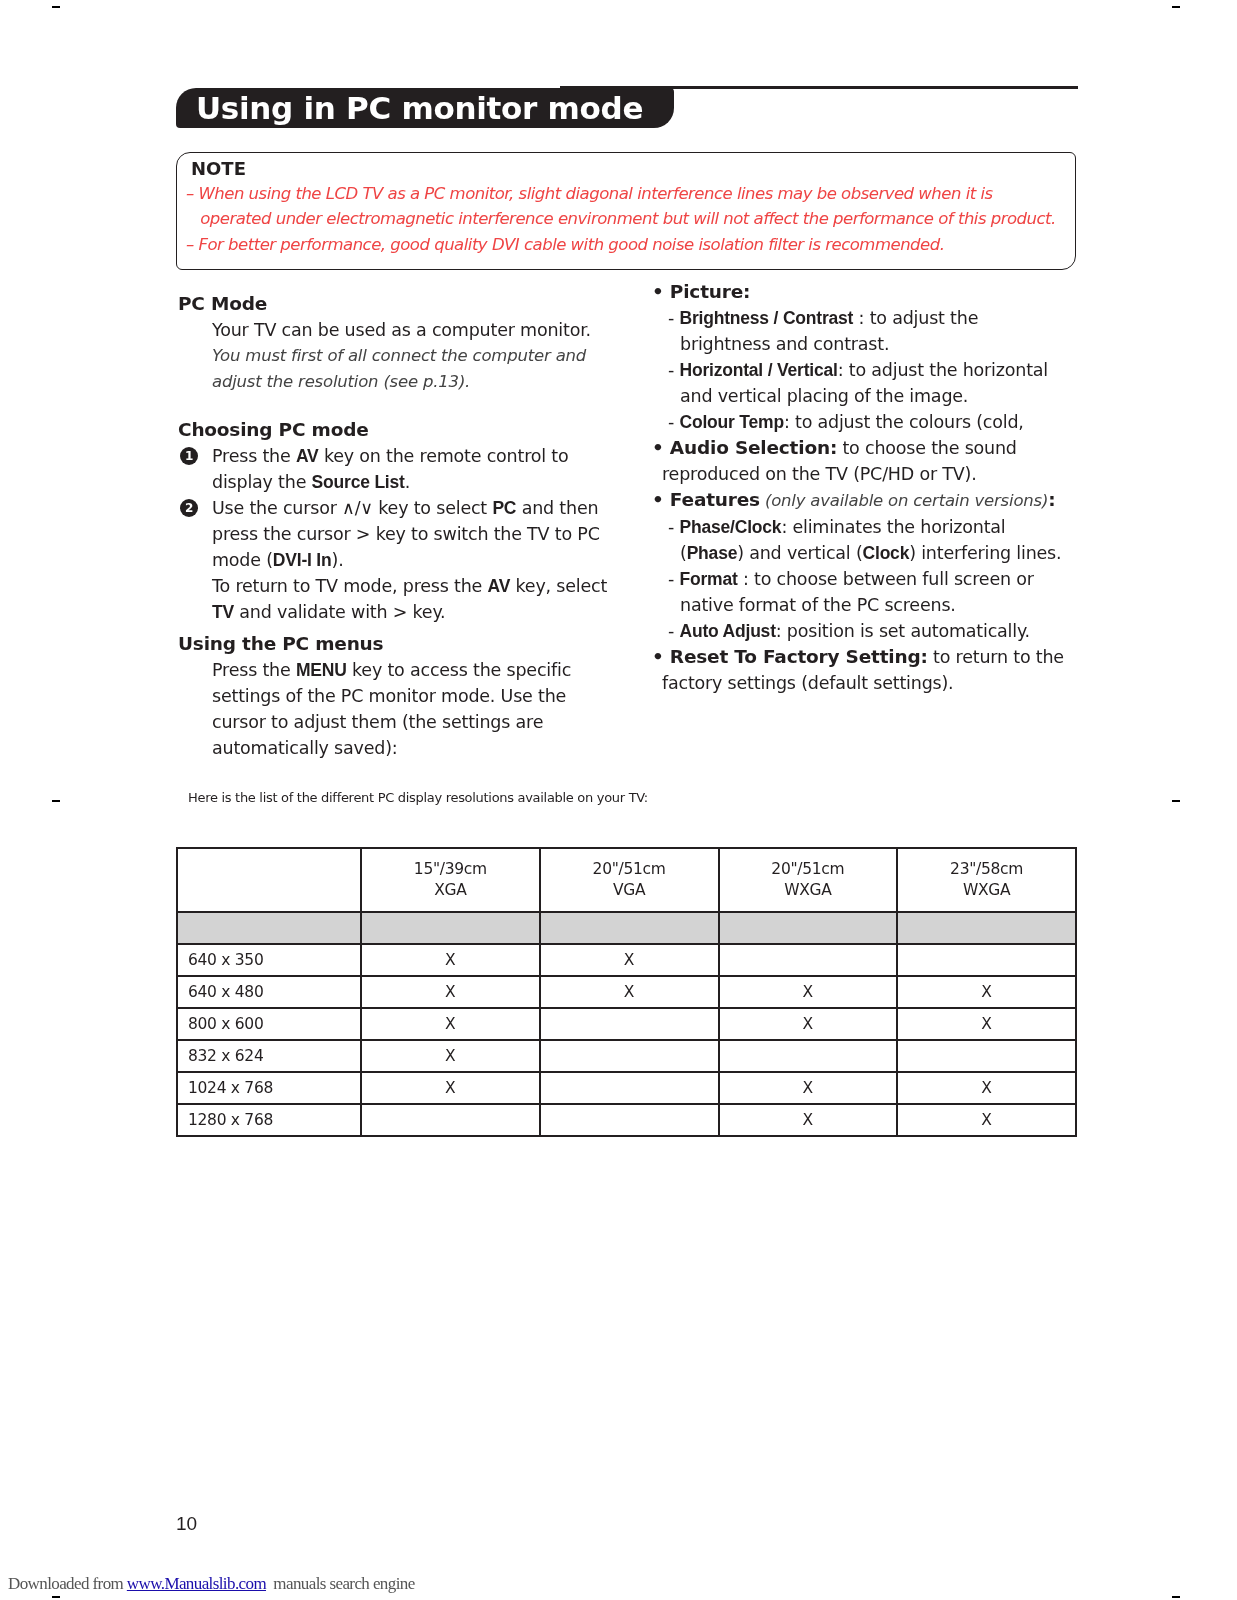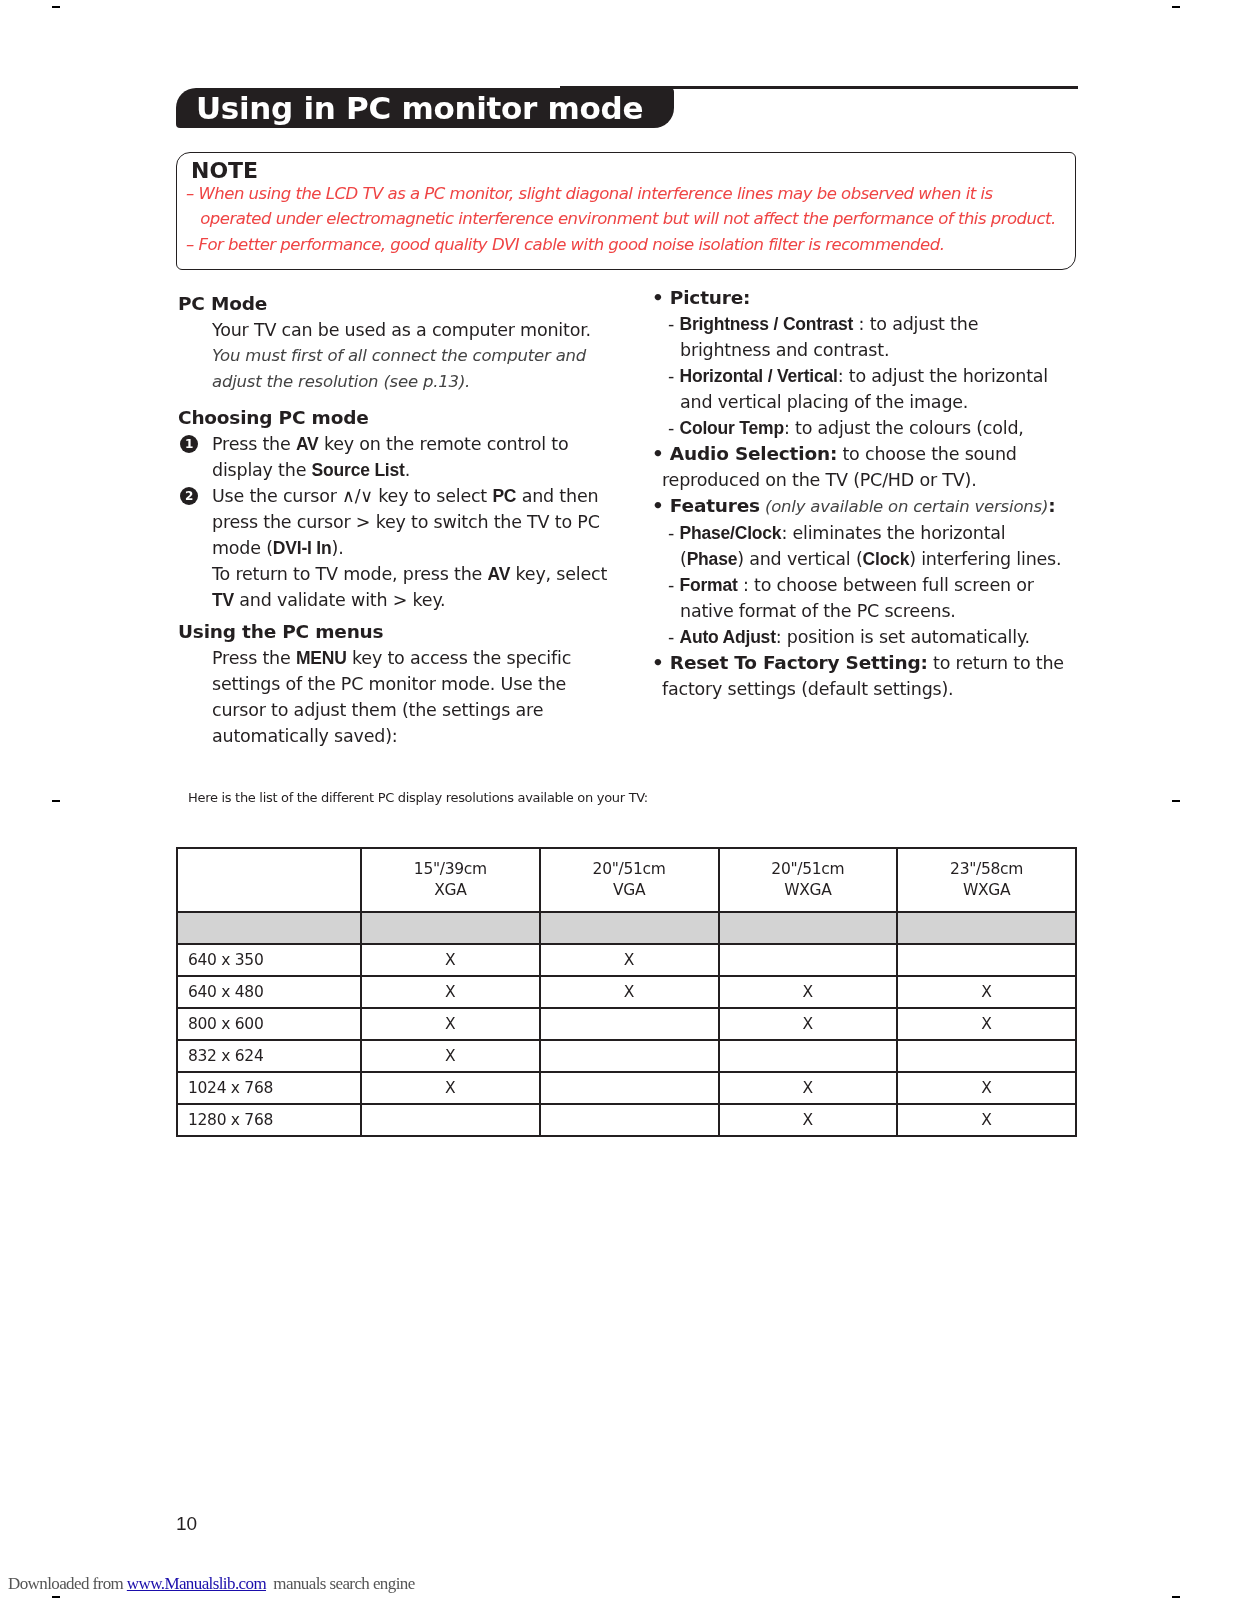--- a/index.html
+++ b/index.html
@@ -6,21 +6,21 @@
   body { width: 1237px; height: 1600px; position: relative; overflow: hidden;
          font-family: "DejaVu Sans", sans-serif; color: #231f20; }
   .crop { position: absolute; width: 8px; height: 2px; background: #000; }
   .title-rule { position: absolute; left: 560px; top: 86px; width: 518px; height: 3px; background: #231f20; }
   .title-pill { position: absolute; left: 176px; top: 88px; width: 498px; height: 40px;
                 background: #231f20; border-radius: 20px 4px 20px 4px; }
   .title-text { position: absolute; left: 196px; top: 88px; height: 40px; line-height: 40px;
                 color: #fff; font-weight: bold; font-size: 31px; letter-spacing: -0.3px; }
   .note-box { position: absolute; left: 176px; top: 152px; width: 900px; height: 118px;
               border: 1.5px solid #231f20; border-radius: 14px 6px 14px 6px; box-sizing: border-box; }
-  .note-title { position: absolute; left: 191px; top: 158px; font-weight: bold; font-size: 22px; }
+  .note-title { position: absolute; left: 191px; top: 158px; font-weight: bold; font-size: 18px; }
   .note-line { position: absolute; left: 186px; font-style: italic; font-size: 16.5px;
                font-family: "DejaVu Sans", sans-serif; color: #ef4444; letter-spacing: -0.5px; font-weight: 300; }
   .col { position: absolute; font-size: 17.5px; line-height: 26px; letter-spacing: -0.2px; }
   .h { font-weight: bold; font-size: 18.5px; }
   .indent { padding-left: 34px; }
   .ital { font-style: italic; color: #444; font-size: 16.5px; }
   .b { font-weight: bold; font-family: "Liberation Sans", sans-serif; font-size: 17.5px; }
   .step { position: relative; padding-left: 34px; }
   .step-num { position: absolute; left: 2px; top: 4px; width: 18px; height: 18px; border-radius: 50%;
               background: #231f20; color: #fff; font-size: 12px; line-height: 18px; text-align: center; font-weight: bold; }
@@ -58,40 +58,40 @@
 <div class="note-title">NOTE</div>
 <div class="note-line" style="top:184px;white-space:pre;">– When using the LCD TV as a PC monitor, slight diagonal interference lines may be observed when it is</div>
 <div class="note-line" style="top:209px;white-space:pre;">   operated under electromagnetic interference environment but will not affect the performance of this product.</div>
 <div class="note-line" style="top:235px;white-space:pre;">– For better performance, good quality DVI cable with good noise isolation filter is recommended.</div>
 
 <div class="col" style="left:178px;top:291px;width:440px;">
   <div class="h">PC Mode</div>
   <div class="indent">Your TV can be used as a computer monitor.</div>
   <div class="indent ital" style="padding-right:20px;">You must first of all connect the computer and adjust the resolution (see p.13).</div>
 
-  <div class="h" style="margin-top:10px;">Choosing PC mode</div>
+  <div class="h" style="margin-top:22px;">Choosing PC mode</div>
   <div class="step">
     <span class="step-num">1</span>
     <span>Press the </span><span class="b">AV</span><span> key on the remote control to display the </span><span class="b">Source List</span><span>.</span>
   </div>
   <div class="step">
     <span class="step-num">2</span>
     <span>Use the cursor ∧/∨ key to select </span><span class="b">PC</span><span> and then press the cursor &gt; key to switch the TV to PC mode (</span><span class="b">DVI-I In</span><span>).</span>
   </div>
   <div class="indent">
     <span>To return to TV mode, press the </span><span class="b">AV</span><span> key, select </span><span class="b">TV</span><span> and validate with &gt; key.</span>
   </div>
 
   <div class="h" style="margin-top:6px;">Using the PC menus</div>
   <div class="indent">
     <span>Press the </span><span class="b">MENU</span><span> key to access the specific settings of the PC monitor mode. Use the cursor to adjust them (the settings are automatically saved):</span>
   </div>
 </div>
 
-<div class="col" style="left:652px;top:285px;width:440px;">
+<div class="col" style="left:652px;top:279px;width:440px;">
   <div class="h">• Picture:</div>
   <div class="r-sub">- <span class="b">Brightness / Contrast</span><span> : to adjust the</span><span class="cont">brightness and contrast.</span></div>
   <div class="r-sub">- <span class="b">Horizontal / Vertical</span><span>: to adjust the horizontal</span><span class="cont">and vertical placing of the image.</span></div>
   <div class="r-sub">- <span class="b">Colour Temp</span><span>: to adjust the colours (cold,</span></div>
 
   <div><span class="h">• Audio Selection:</span><span> to choose the sound</span><span class="cont r-item" style="display:block;">reproduced on the TV (PC/HD or TV).</span></div>
 
   <div><span class="h">• Features</span><span class="ital"> (only available on certain versions)</span><span class="h">:</span></div>
   <div class="r-sub">- <span class="b">Phase/Clock</span><span>: eliminates the horizontal</span><span class="cont"><span>(</span><span class="b">Phase</span><span>) and vertical (</span><span class="b">Clock</span><span>) interfering lines.</span></span></div>
   <div class="r-sub">- <span class="b">Format</span><span> : to choose between full screen or</span><span class="cont">native format of the PC screens.</span></div>

